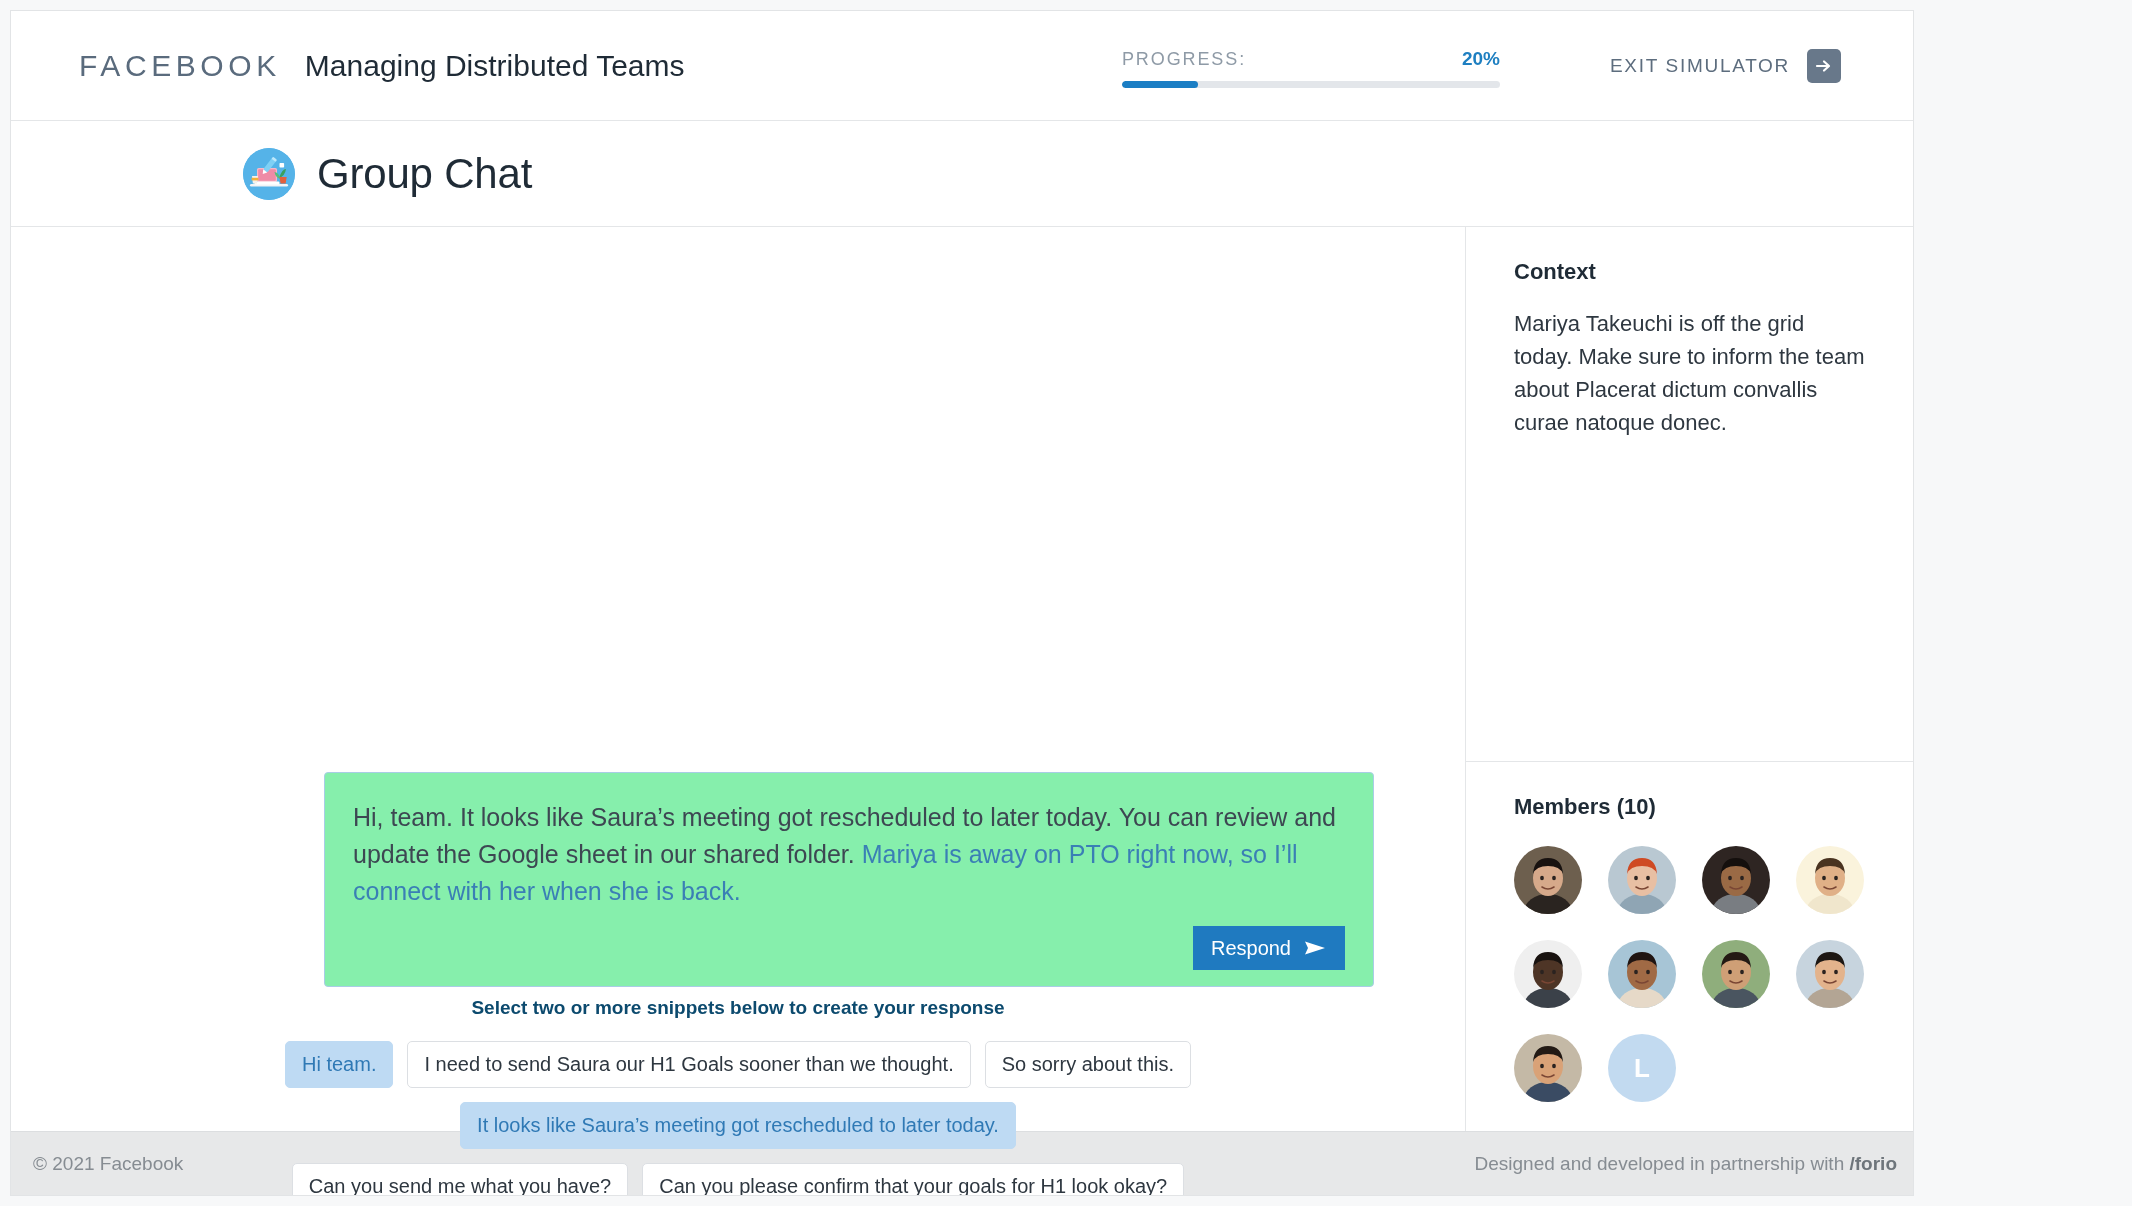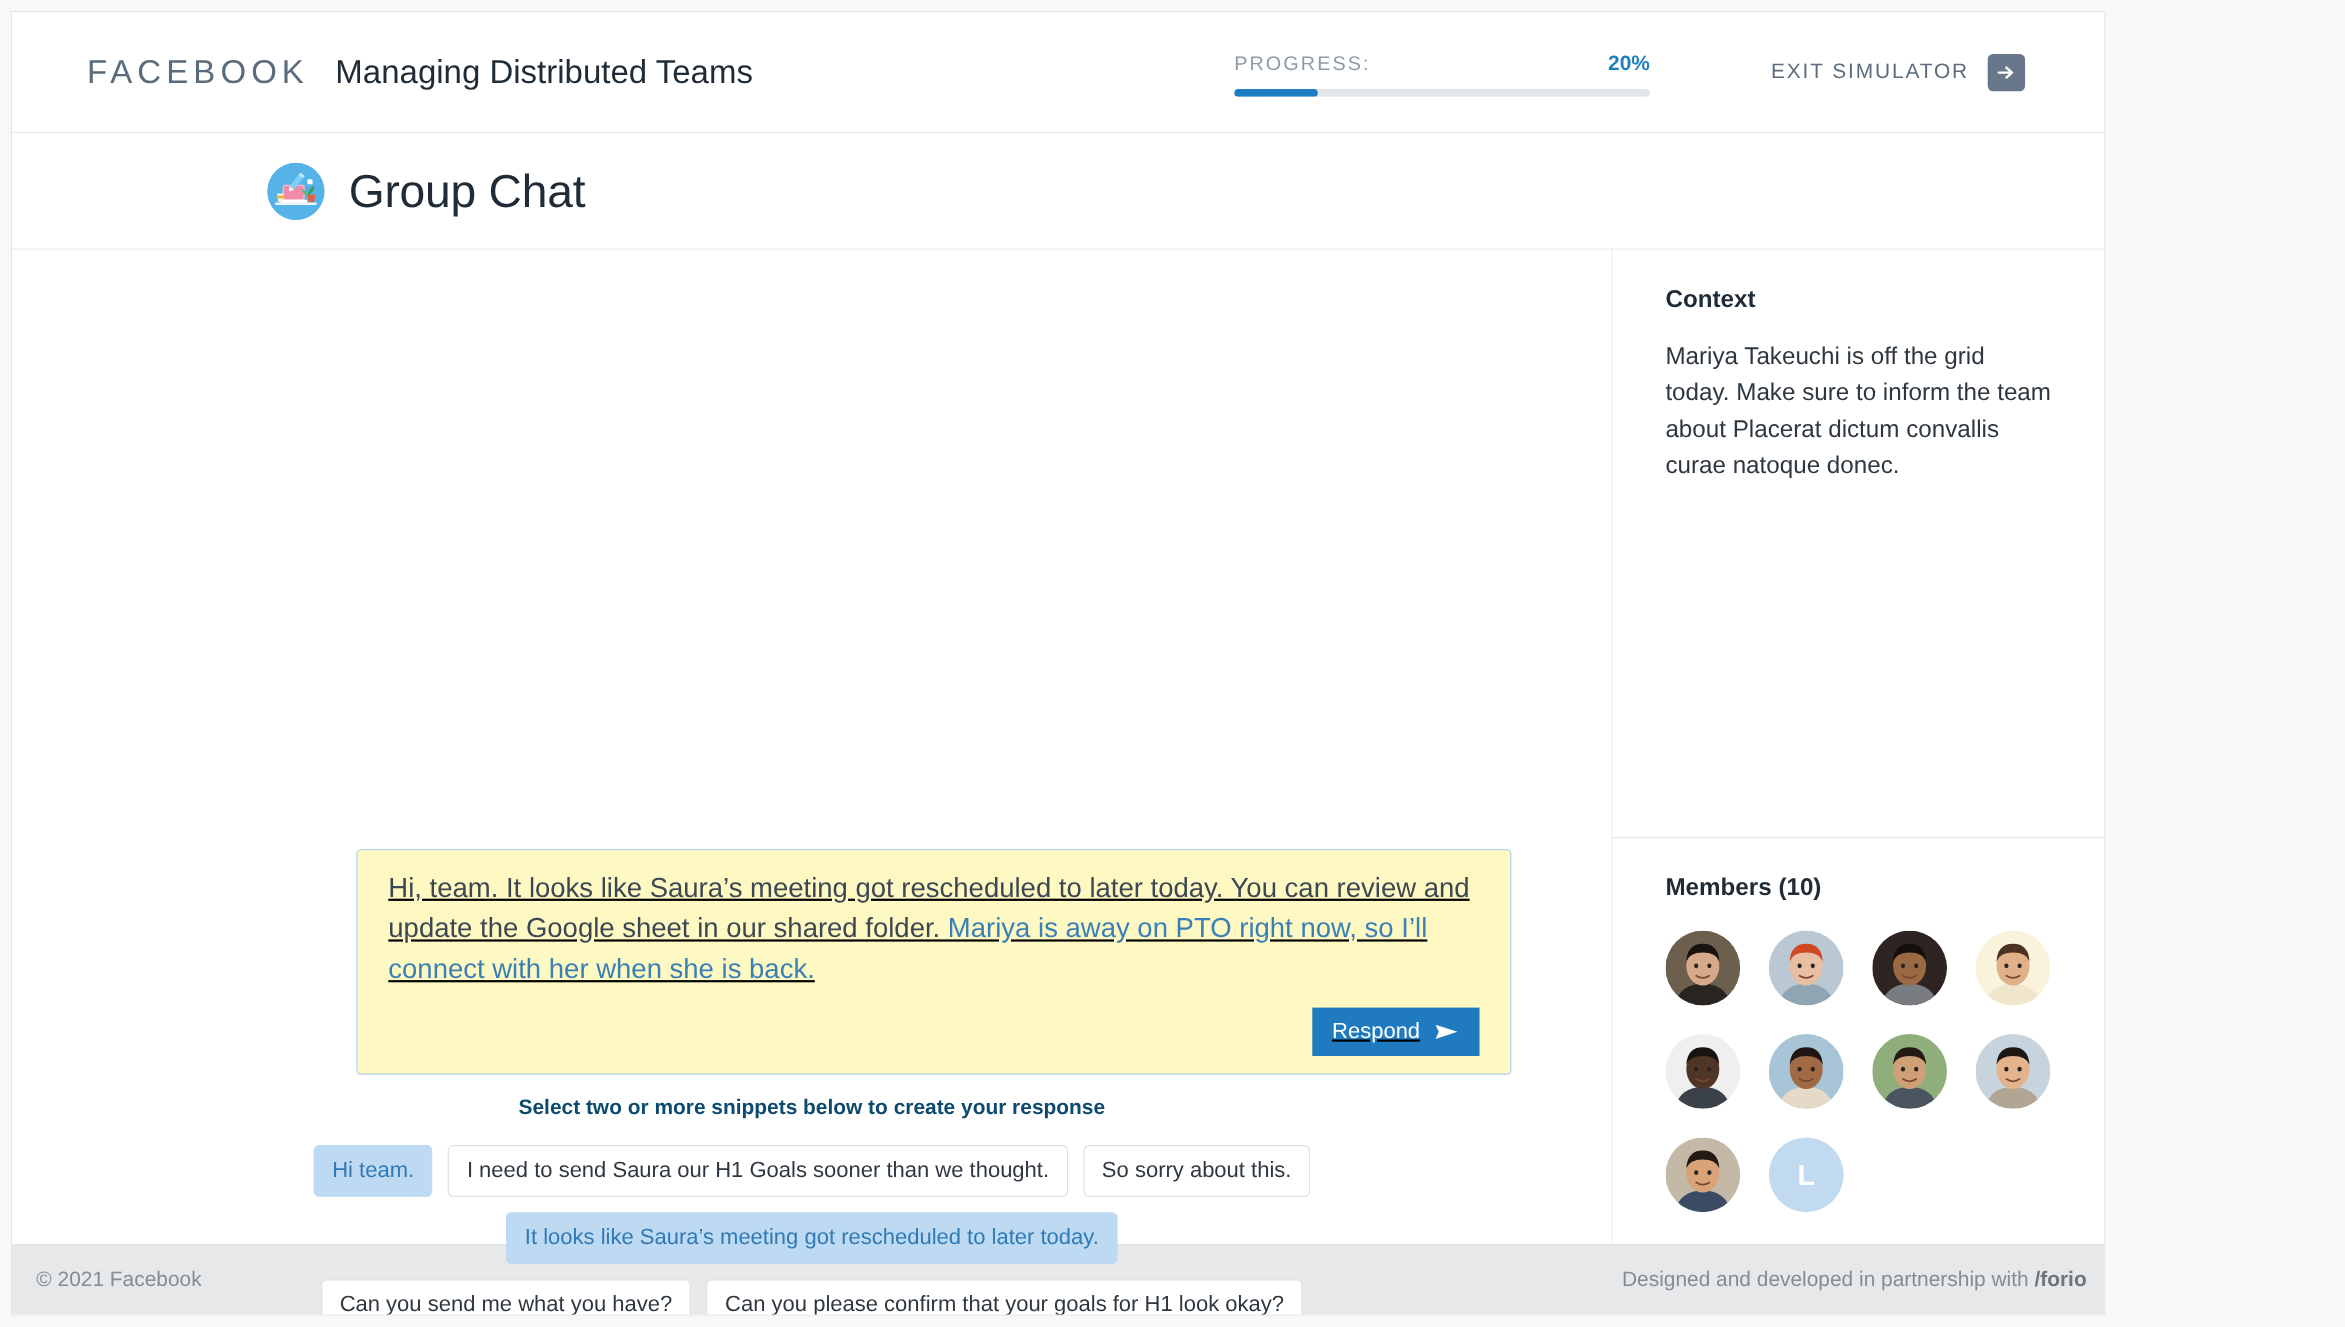--- a/index.html
+++ b/index.html
@@ -148,23 +148,22 @@
   }
 
   
   .message-card {
     position: absolute;
     left: 313px;
     top: 545px;
     width: 1050px;
     border: 1px solid #a9cde6;
     border-radius: 4px;
-    padding: 16px 28px 16px 28px;
-    background: #fef9c3;
-    text-decoration: underline;
+    padding: 26px 28px 16px 28px;
+    background: #86efac;
   }
   .message-text {
     font-size: 25px;
     line-height: 1.48;
     color: #3d4752;
     font-weight: 400;
   }
   .message-text .hl { color: #3a7fb5; }
 
   .respond-row {

